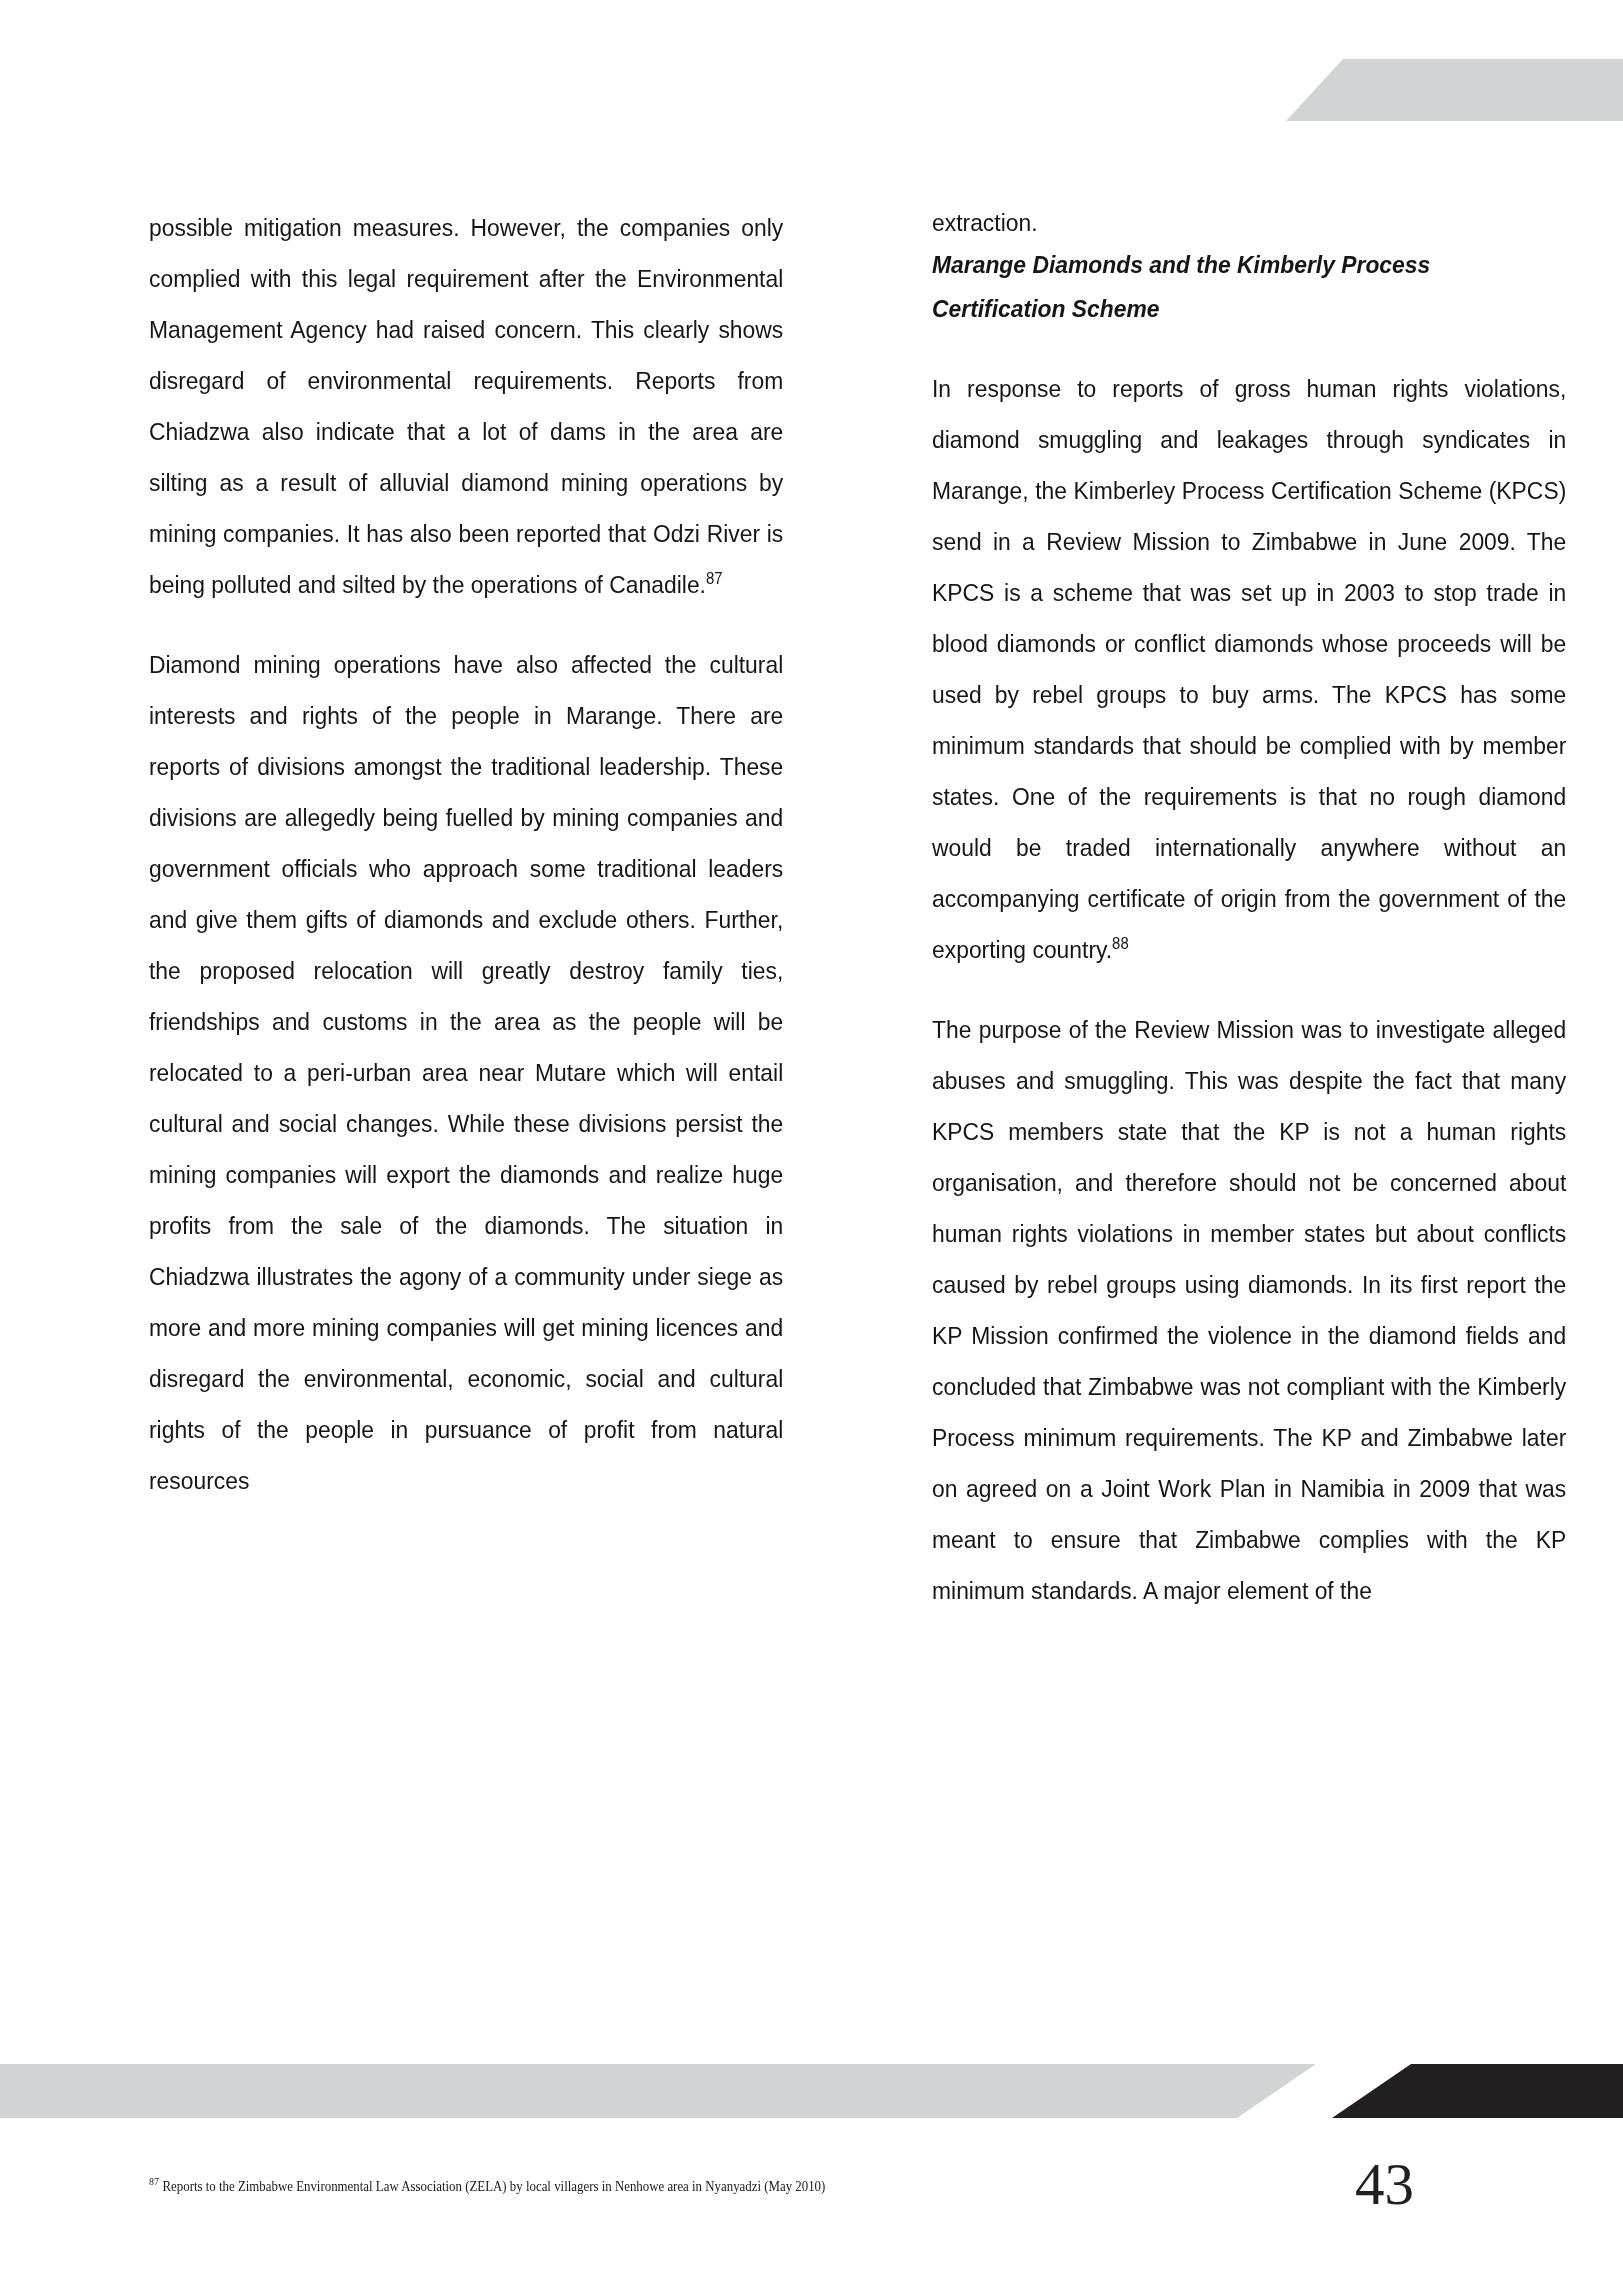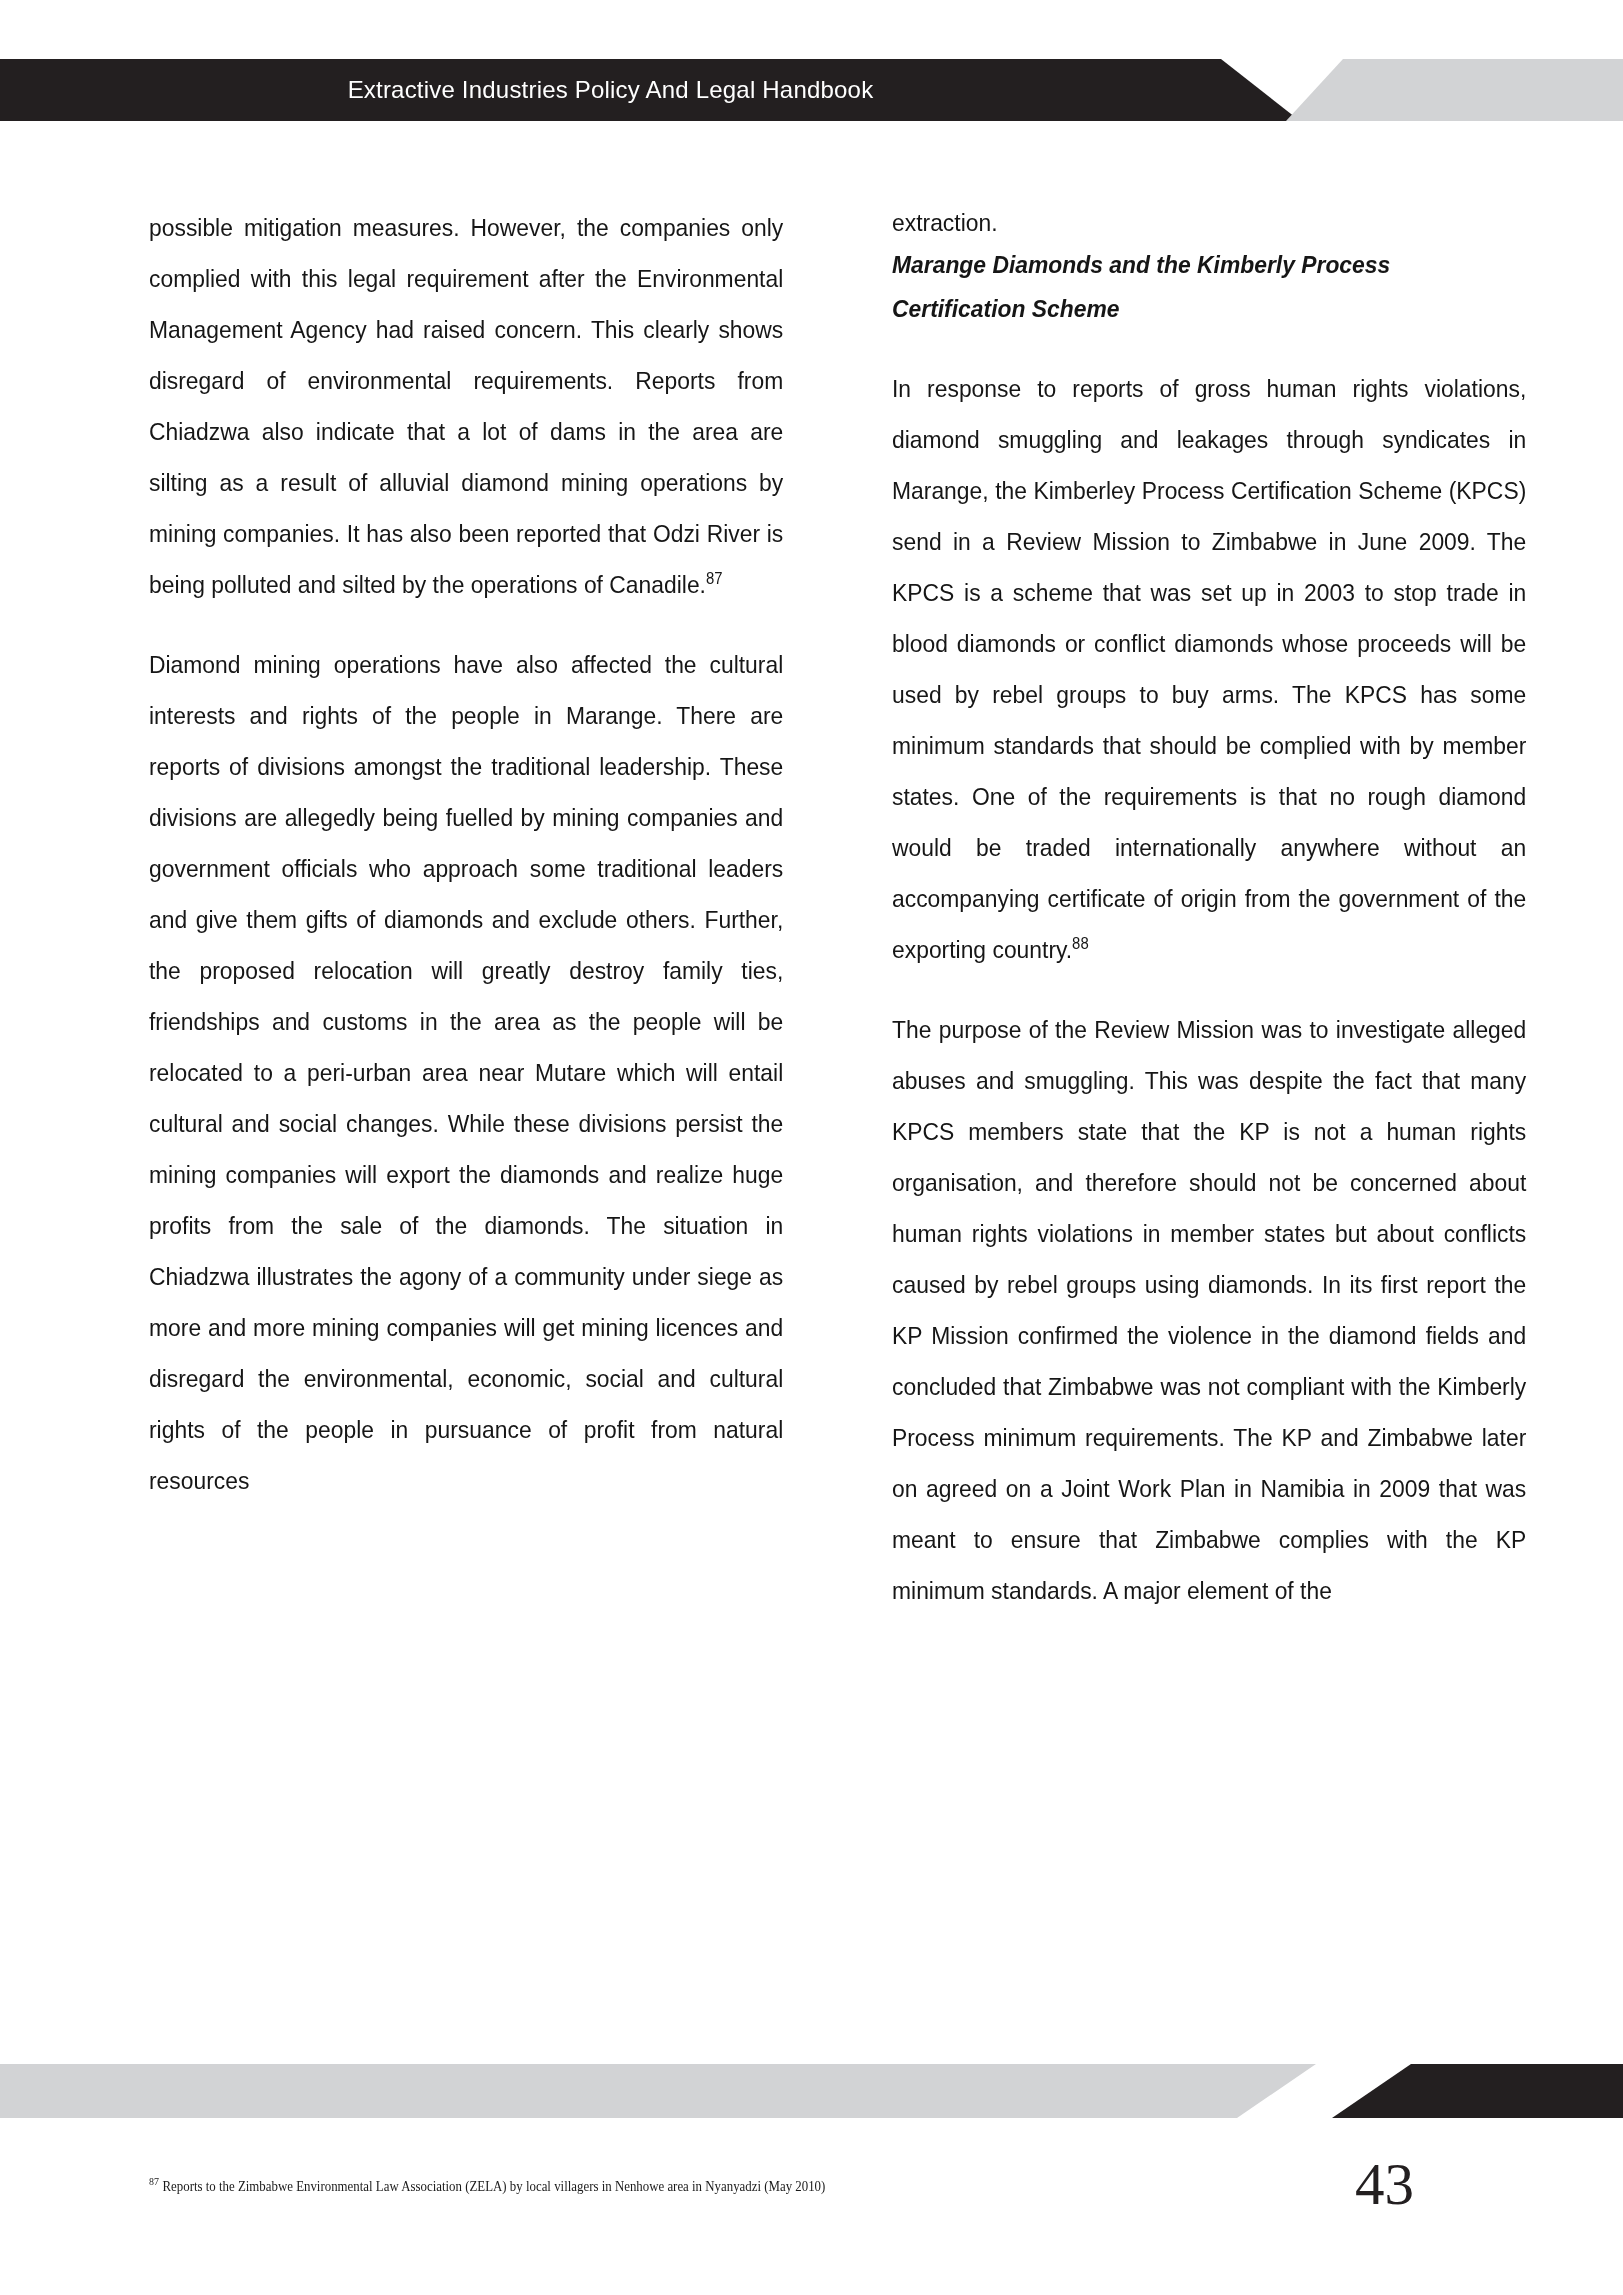--- a/index.html
+++ b/index.html
@@ -65,21 +65,21 @@
     width: 1623px;
     height: 1831px;
     text-decoration: underline;
   }
   .col {
     position: absolute;
     top: 0;
     width: 634px;
   }
   .col-left  { left: 149px; }
-  .col-right { left: 892px; }
+  .col-right { left: 932px; }
 
   .para {
     font-size: 24.6px;
     line-height: 51px;
     text-align: justify;
     text-justify: inter-word;
     margin: 0 0 28.5px 0;
     font-family: "Liberation Sans", sans-serif;
     font-stretch: condensed;
     transform: scaleX(0.93);
@@ -174,23 +174,20 @@
     font-family: "Liberation Serif", serif;
     font-size: 59px;
     color: #231f20;
     line-height: 68px;
   }
 </style>
 </head>
 <body>
 
 <div class="header-band">
-  <div class="header-dark">
-    <div class="header-title">Extractive Industries Policy And Legal Handbook</div>
-  </div>
   <div class="header-gray"></div>
 </div>
 
 <div class="content">
 
   <div class="col col-left">
     <p class="para"><span>possible mitigation measures. However, the companies only complied with this legal requirement after the Environmental Management Agency had raised concern. This clearly shows disregard of environmental requirements. Reports from Chiadzwa also indicate that a lot of dams in the area are silting as a result of alluvial diamond mining operations by mining companies. It has also been reported that Odzi River is being polluted and silted by the operations of Canadile.</span><sup>87</sup></p>
 
     <p class="para last">Diamond mining operations have also affected the cultural interests and rights of the people in Marange. There are reports of divisions amongst the traditional leadership. These divisions are allegedly being fuelled by mining companies and government officials who approach some traditional leaders and give them gifts of diamonds and exclude others. Further, the proposed relocation will greatly destroy family ties, friendships and customs in the area as the people will be relocated to a peri-urban area near Mutare which will entail cultural and social changes. While these divisions persist the mining companies will export the diamonds and realize huge profits from the sale of the diamonds. The situation in Chiadzwa illustrates the agony of a community under siege as more and more mining companies will get mining licences and disregard the environmental, economic, social and cultural rights of the people in pursuance of profit from natural resources</p>
   </div>

